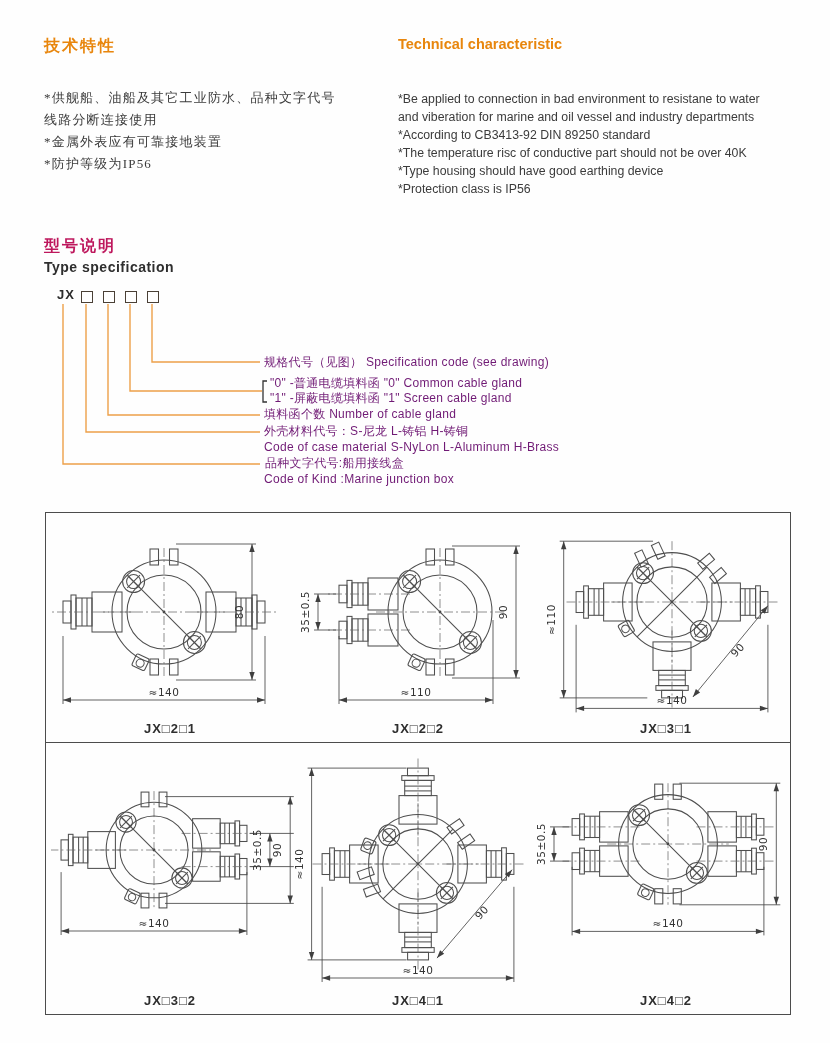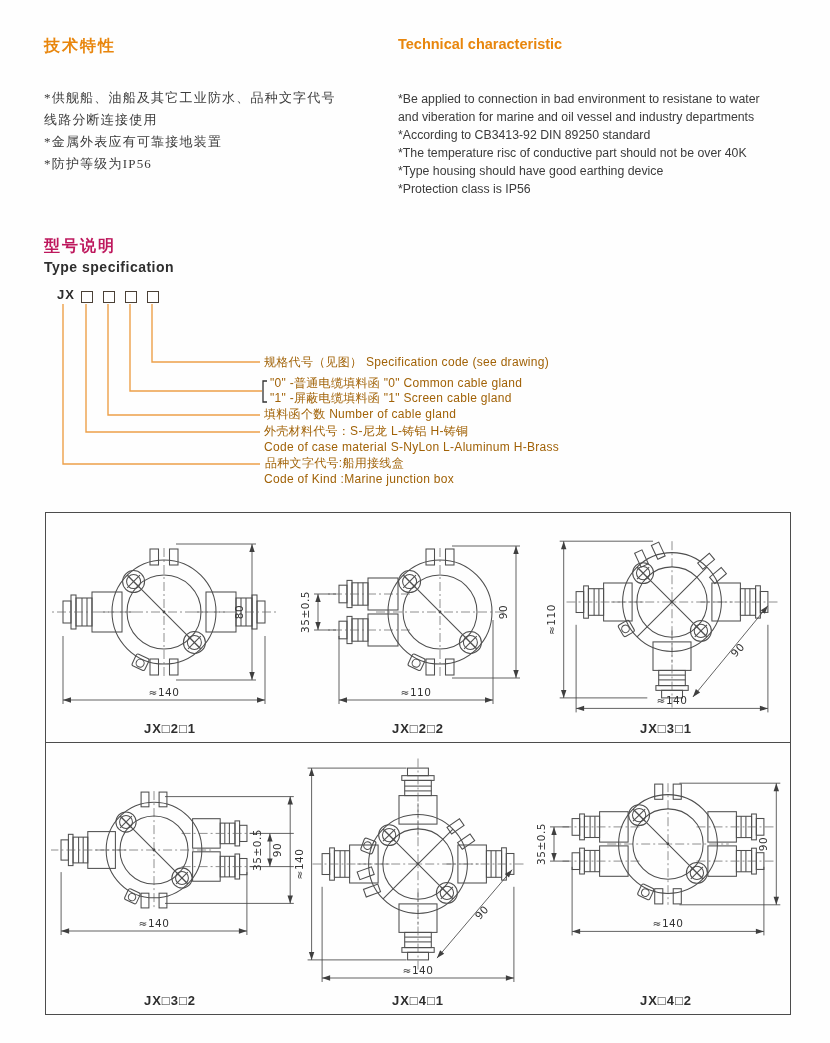--- a/index.html
+++ b/index.html
@@ -13,21 +13,21 @@
   .tech-zh .lines .line{min-height:22px;line-height:22px;}
   .tech-en .lines{margin-top:38px;font-size:12.3px;}
   .tech-en .lines .line{min-height:18px;line-height:18px;}
   .tech-en h2.orange{font-size:14.5px;letter-spacing:0;}
   .type-spec{position:absolute;left:44px;top:236px;width:740px;height:266px;}
   .type-spec h3{margin:0;position:absolute;top:23px;font-size:14px;color:#2e2e2e;letter-spacing:0.5px;}
   .diagram{position:absolute;left:0;top:50px;width:730px;height:206px;margin-left:13px;}
   .code-prefix{position:absolute;left:0;top:1px;font-size:13px;font-weight:bold;color:#2c2c2c;letter-spacing:1px;}
   .code-box{position:absolute;top:5px;width:10px;height:10px;border:1.6px solid #4a4036;background:#fff;}
   .callout-svg{position:absolute;left:0;top:0;width:730px;height:206px;}
-  .callout-line{position:absolute;font-size:12px;height:15px;line-height:15px;color:#a16207;white-space:nowrap;letter-spacing:0.3px;}
+  .callout-line{position:absolute;font-size:12px;height:15px;line-height:15px;color:#701a75;white-space:nowrap;letter-spacing:0.3px;}
   .panel{position:absolute;left:45px;width:746px;border:1.5px solid #4c4c4c;background:#fefefe;
          display:flex;justify-content:space-between;box-sizing:border-box;}
   .panel-1{top:512px;height:231px;padding-top:5px;}
   .panel-2{top:742px;height:273px;padding-top:9px;}
   figure.fig{margin:0;width:248px;display:flex;flex-direction:column;align-items:center;}
   figure.fig svg{overflow:visible;display:block;}
   figcaption{font-size:13px;font-weight:600;color:#2e2e2e;letter-spacing:1px;text-align:center;margin-top:3px;}
   
   .ol{fill:none;stroke:#4f4f4f;stroke-width:1.05;}
   .cl{fill:none;stroke:#6c6c6c;stroke-width:0.75;stroke-dasharray:9 3 2 3;}

